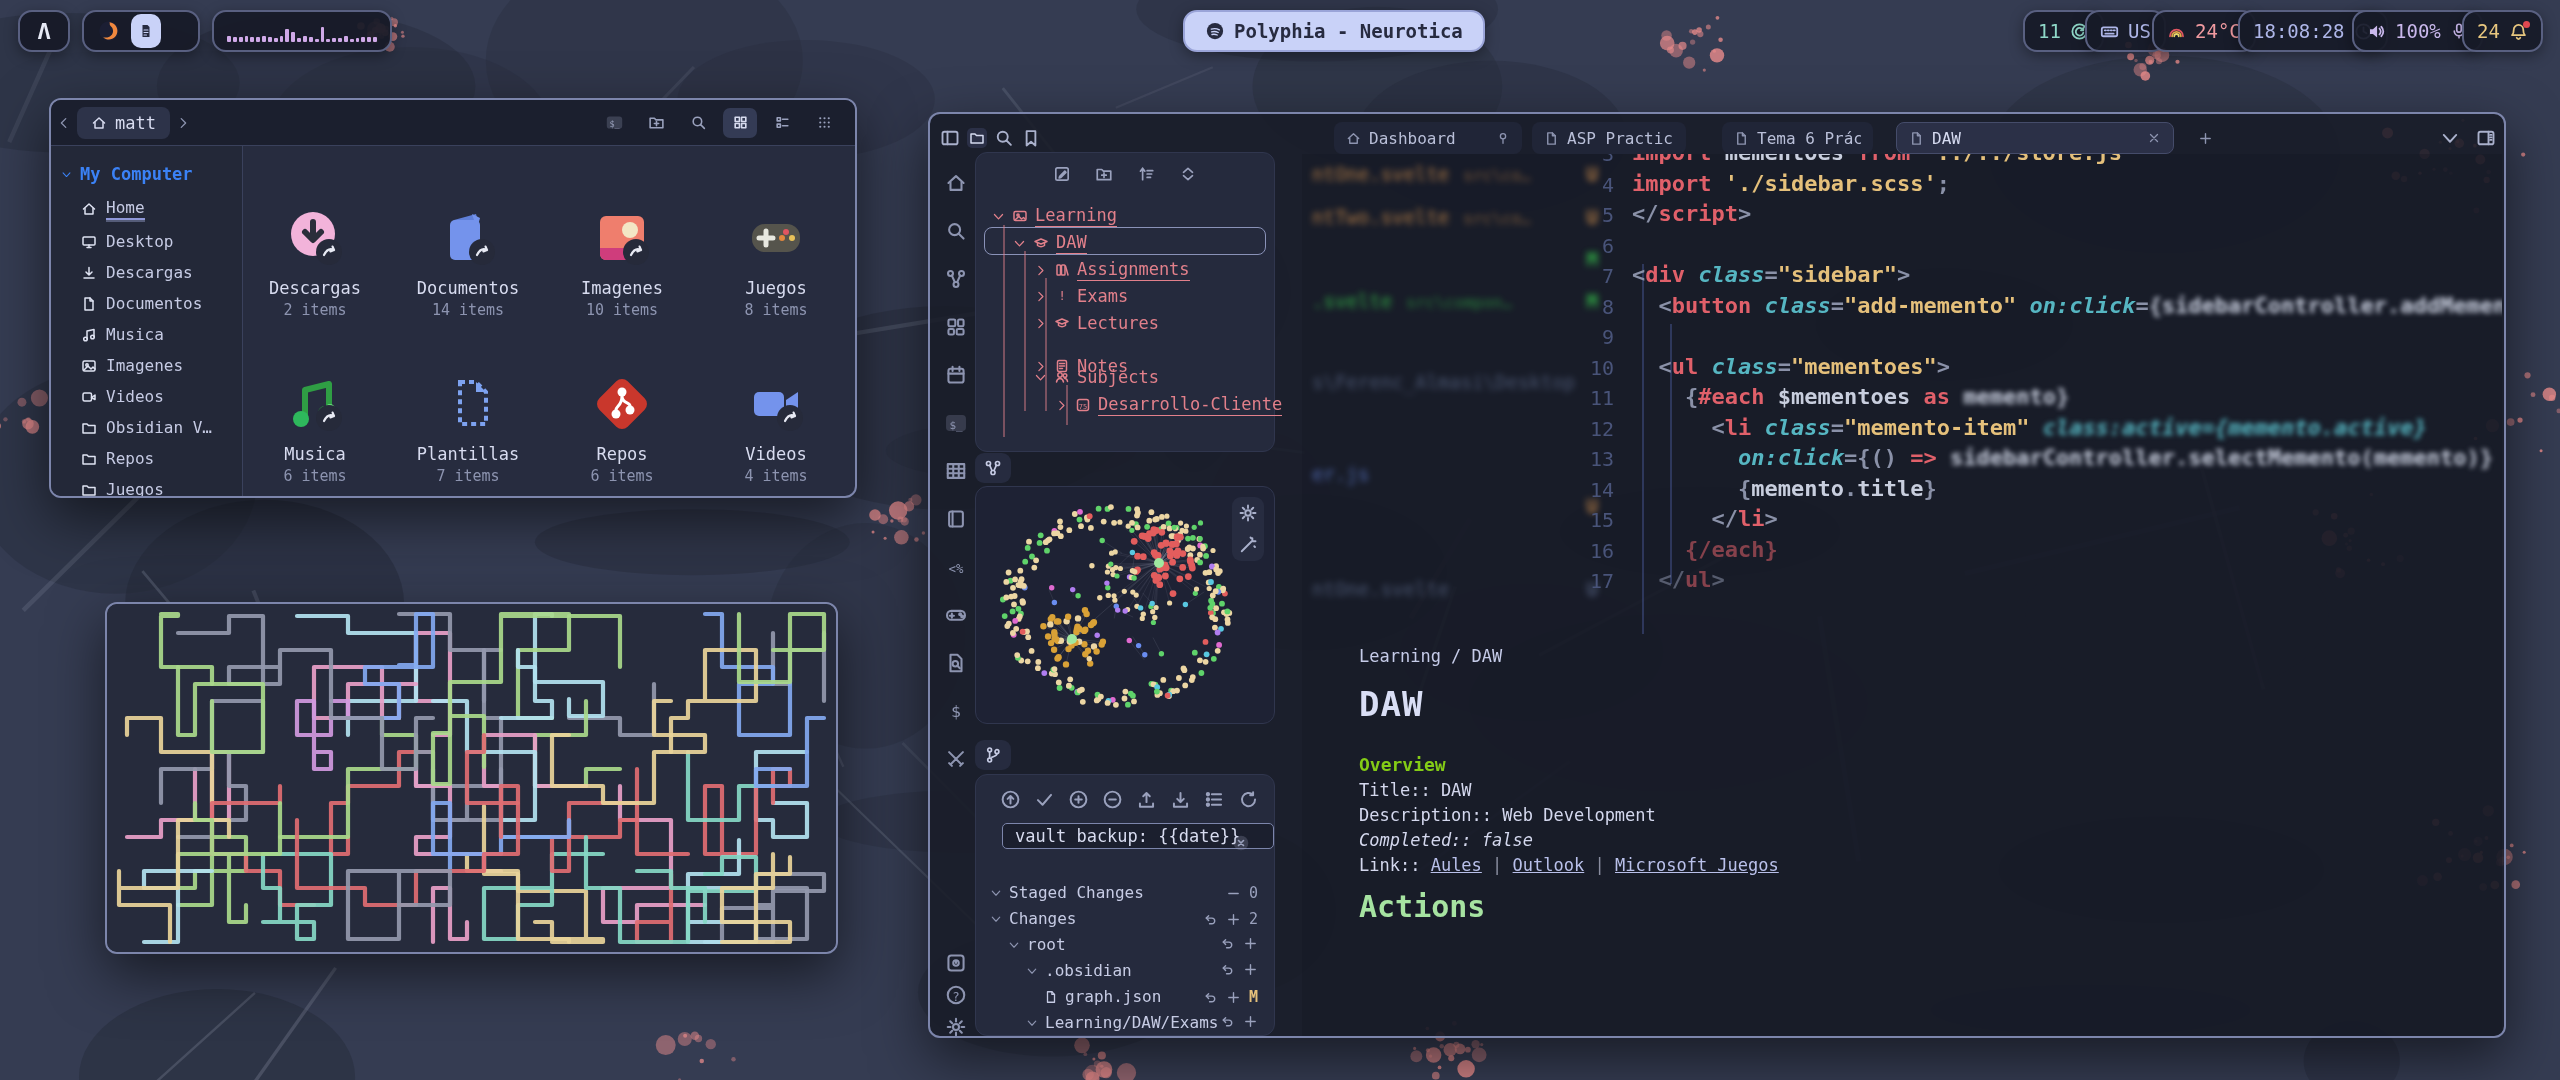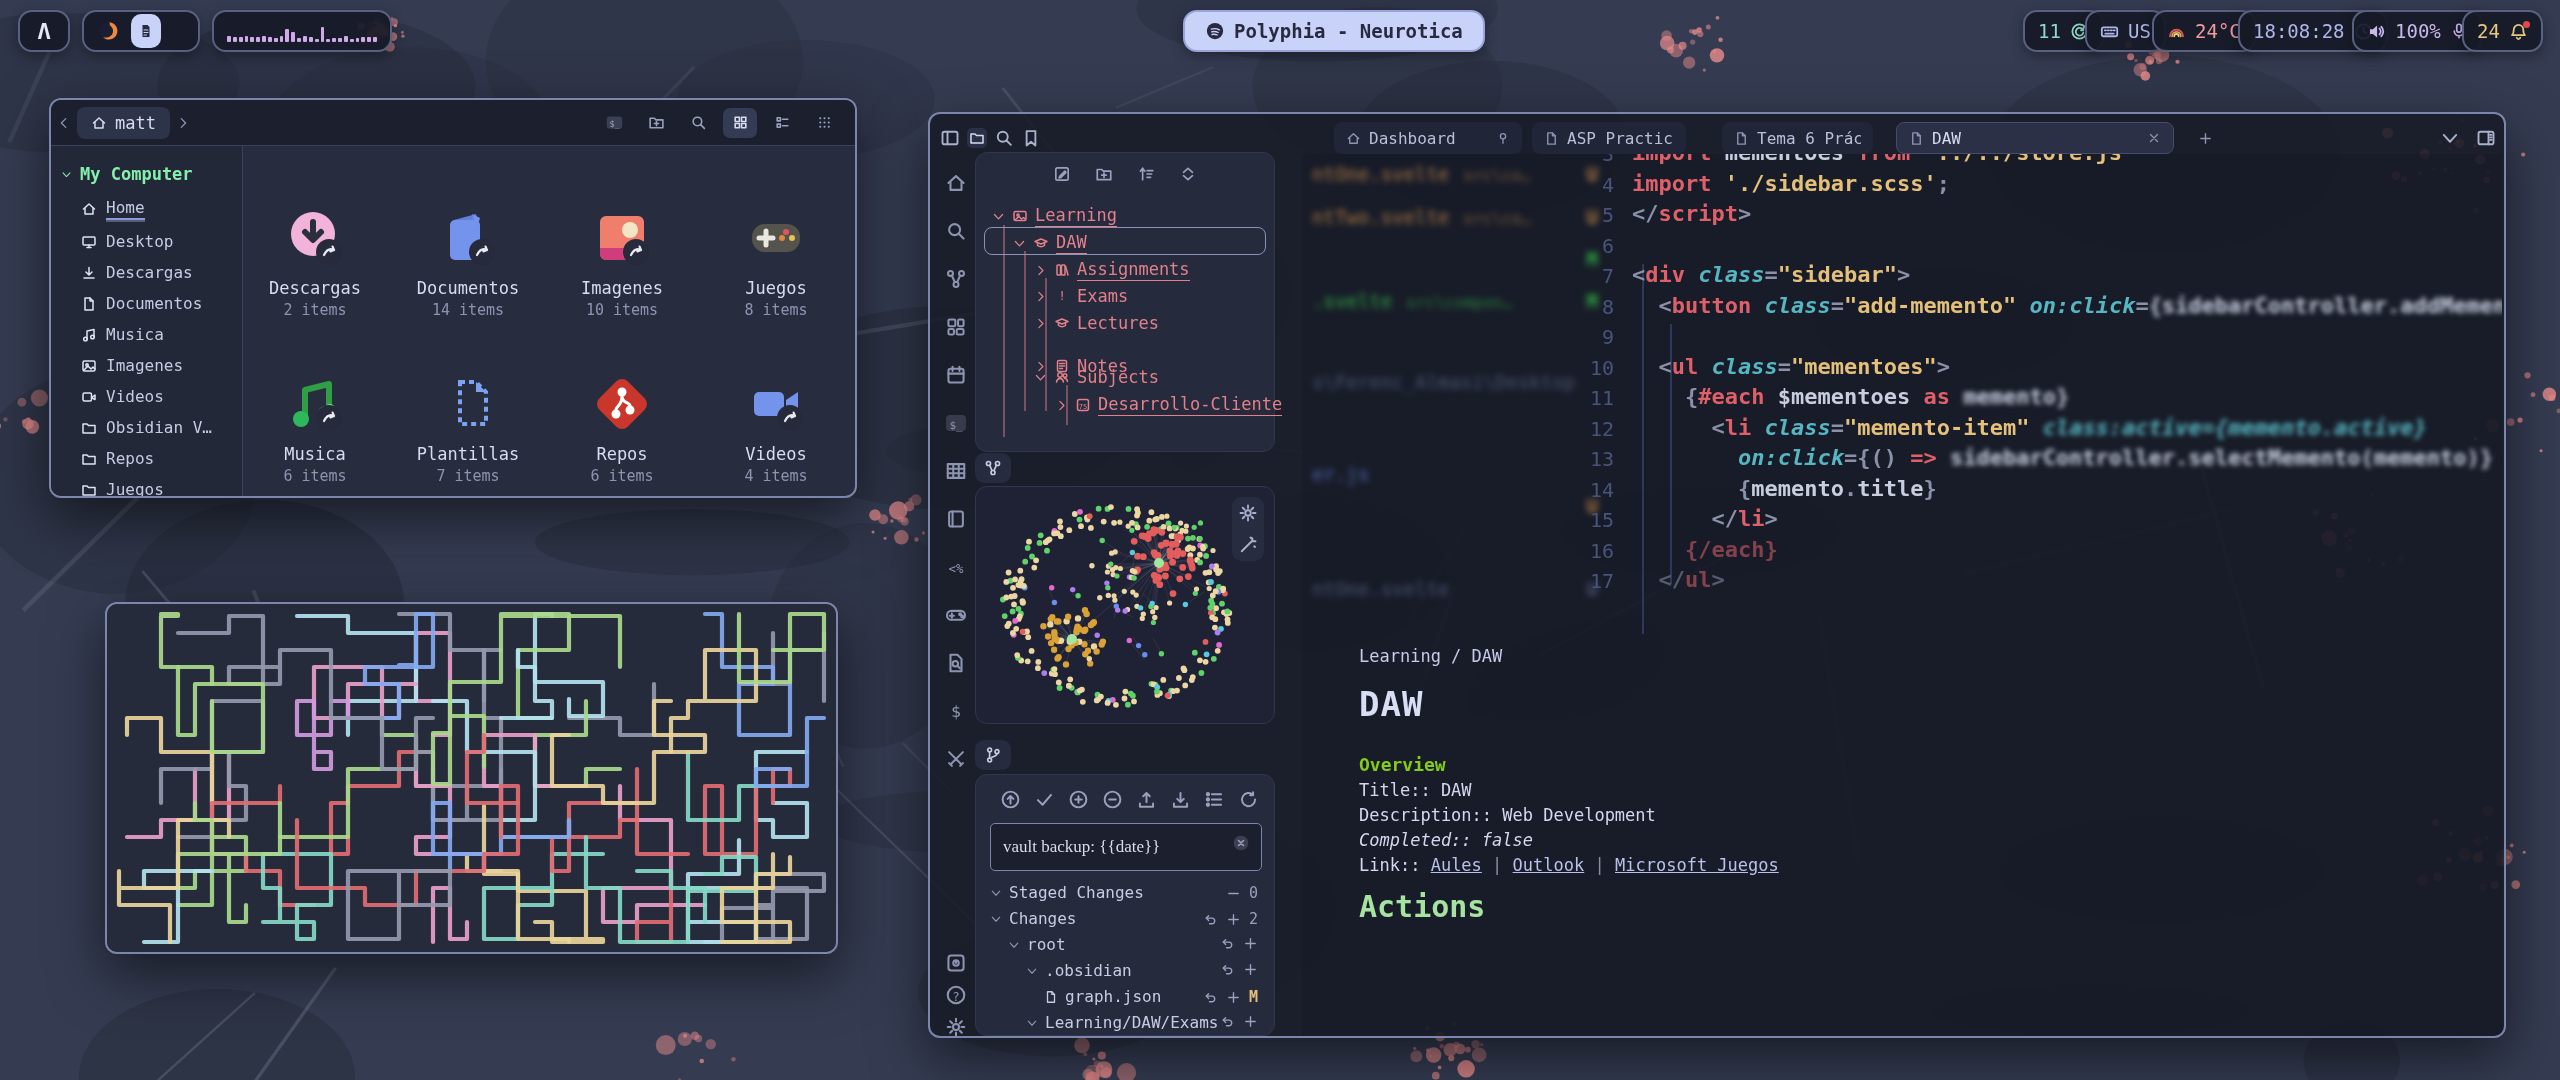--- a/index.html
+++ b/index.html
@@ -16,21 +16,21 @@
   
   .win{position:absolute;border:2px solid #7c85ab;border-radius:12px;box-shadow:0 20px 55px rgba(0,0,0,.55)}
   
   #fm{background:#272c3f;overflow:hidden}
   #fm-toolbar{position:absolute;left:0;top:0;right:0;height:46px;background:#1b1f2e;border-bottom:1px solid #3a415c;display:flex;align-items:center}
   .nav-chev{width:26px;height:26px;display:flex;align-items:center;justify-content:center;color:#8d94b0}
   .crumb{height:32px;background:#2d3349;border-radius:8px;display:flex;align-items:center;gap:8px;padding:0 14px;color:#d8dcf0;font-size:17px}
   .tool-ic{width:34px;height:30px;display:flex;align-items:center;justify-content:center;color:#9aa1bd;border-radius:7px}
   .tool-ic.active{background:#343b55;color:#d8dcf0}
   #fm-side{position:absolute;left:0;top:46px;bottom:0;width:192px;background:#232838;border-right:1px solid #3a415c;padding:10px 0;font-size:17px}
-  .side-head{display:flex;align-items:center;gap:8px;color:#86efac;padding:8px 10px;font-weight:bold}
+  .side-head{display:flex;align-items:center;gap:8px;color:#3b82f6;padding:8px 10px;font-weight:bold}
   .side-item{display:flex;align-items:center;gap:9px;color:#c6cbe4;padding:6px 10px 6px 30px;font-size:16px;white-space:nowrap}
   .side-item .ic{width:16px;height:16px;color:#dfe3f2}
   .side-item.active .lbl{border-bottom:2px solid #8e97d8;padding-bottom:1px;box-shadow:0 2px 0 #555c78}
   #fm-grid{position:absolute;left:192px;top:46px;right:0;bottom:0}
   .fcell{position:absolute;width:140px;text-align:center;color:#d8dcf0}
   .fcell .nm{font-size:17px;margin-top:8px}
   .fcell .ct{font-size:15px;color:#8d94b0;margin-top:3px}
   .fico{position:relative;width:64px;height:64px;margin:0 auto}
   
   #pipes{background:#262b3c;overflow:hidden}
@@ -1788,21 +1788,21 @@
             <circle cx="3" cy="8" r=".9" fill="currentColor"></circle>
             <circle cx="3" cy="12" r=".9" fill="currentColor"></circle>
           </svg>
         </span>
         <span class="ic " style="width: 21px; height: 21px;">
           <svg viewBox="0 0 16 16" fill="none" stroke="currentColor" stroke-width="1.5" stroke-linecap="round" stroke-linejoin="round">
             <path d="M13 8a5 5 0 1 1-1.5-3.5M11.5 2.5v2.2h-2.2"></path>
           </svg>
         </span>
       </div>
-    <input id="commit-input" style="left: 14px; top: 48px; width: 272px; height: 48px; font-family: Liberation Serif, serif;" value="vault backup: {{date}}">
+    <input id="commit-input" style="left: 26px; top: 48px; width: 272px; height: 26px;" value="vault backup: {{date}}">
     <span class="ic" style="position:absolute;right:24px;top:59px;width:18px;height:18px;color:#9aa1bd">
         <svg viewBox="0 0 16 16" fill="none" stroke="currentColor" stroke-width="1.5" stroke-linecap="round" stroke-linejoin="round">
           <circle cx="8" cy="8" r="6.5" fill="currentColor" opacity=".25" stroke="none"></circle>
           <path d="M5.8 5.8l4.4 4.4M10.2 5.8l-4.4 4.4"></path>
         </svg>
       </span>
     <div id="git-rows">
         <div class="git-row" style="left: 14px; top: 108px;">
           <span class="ic chev" style="width: 12px; height: 12px;">
             <svg viewBox="0 0 16 16" fill="none" stroke="currentColor" stroke-width="1.5" stroke-linecap="round" stroke-linejoin="round">

